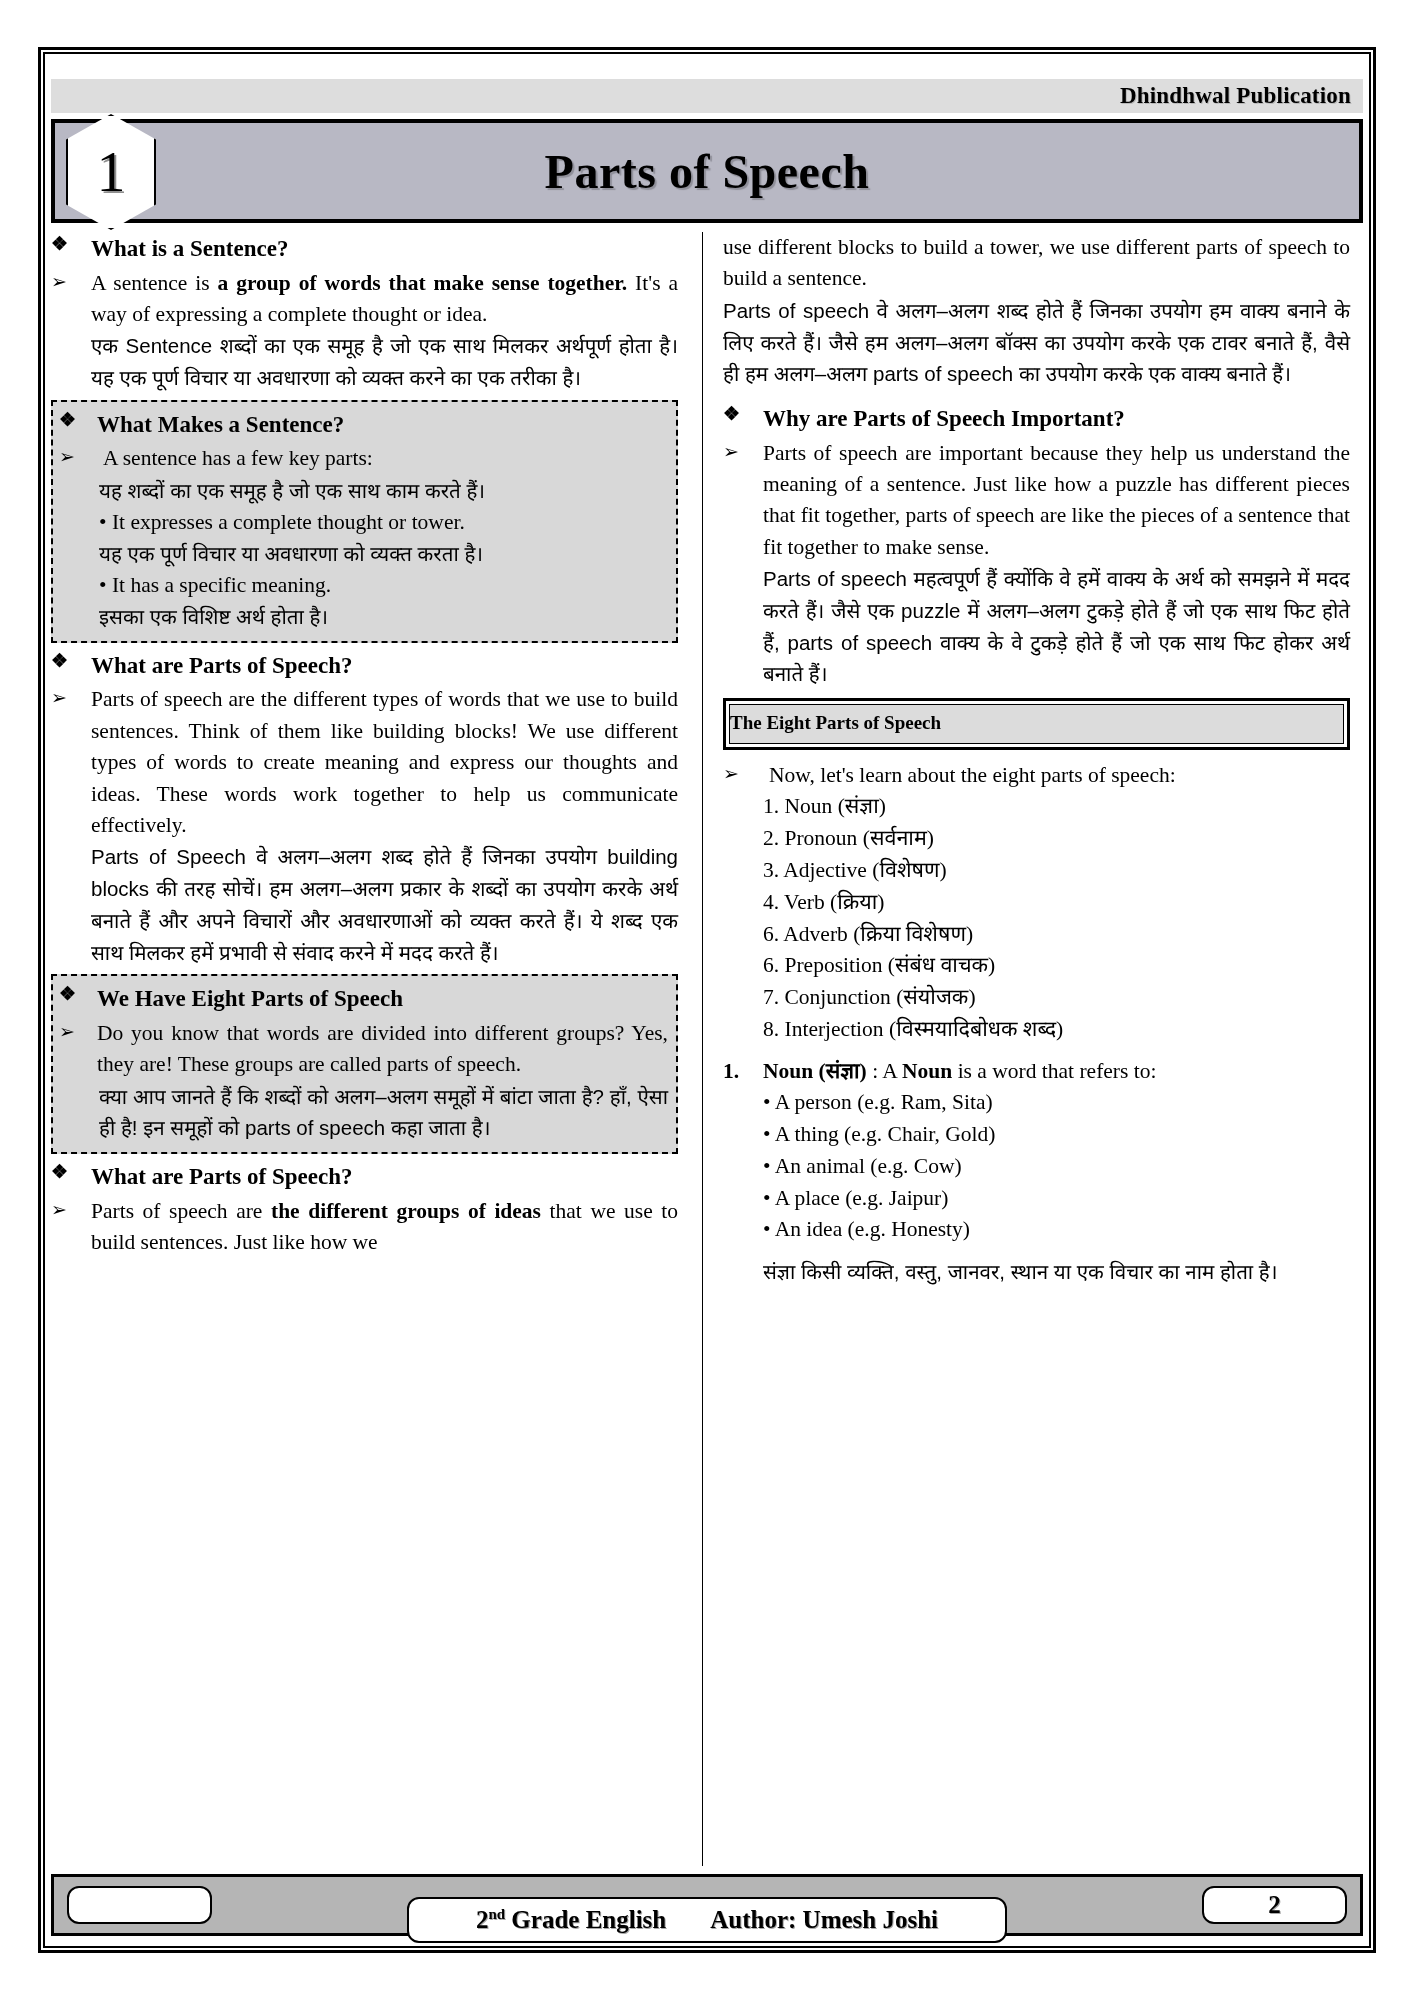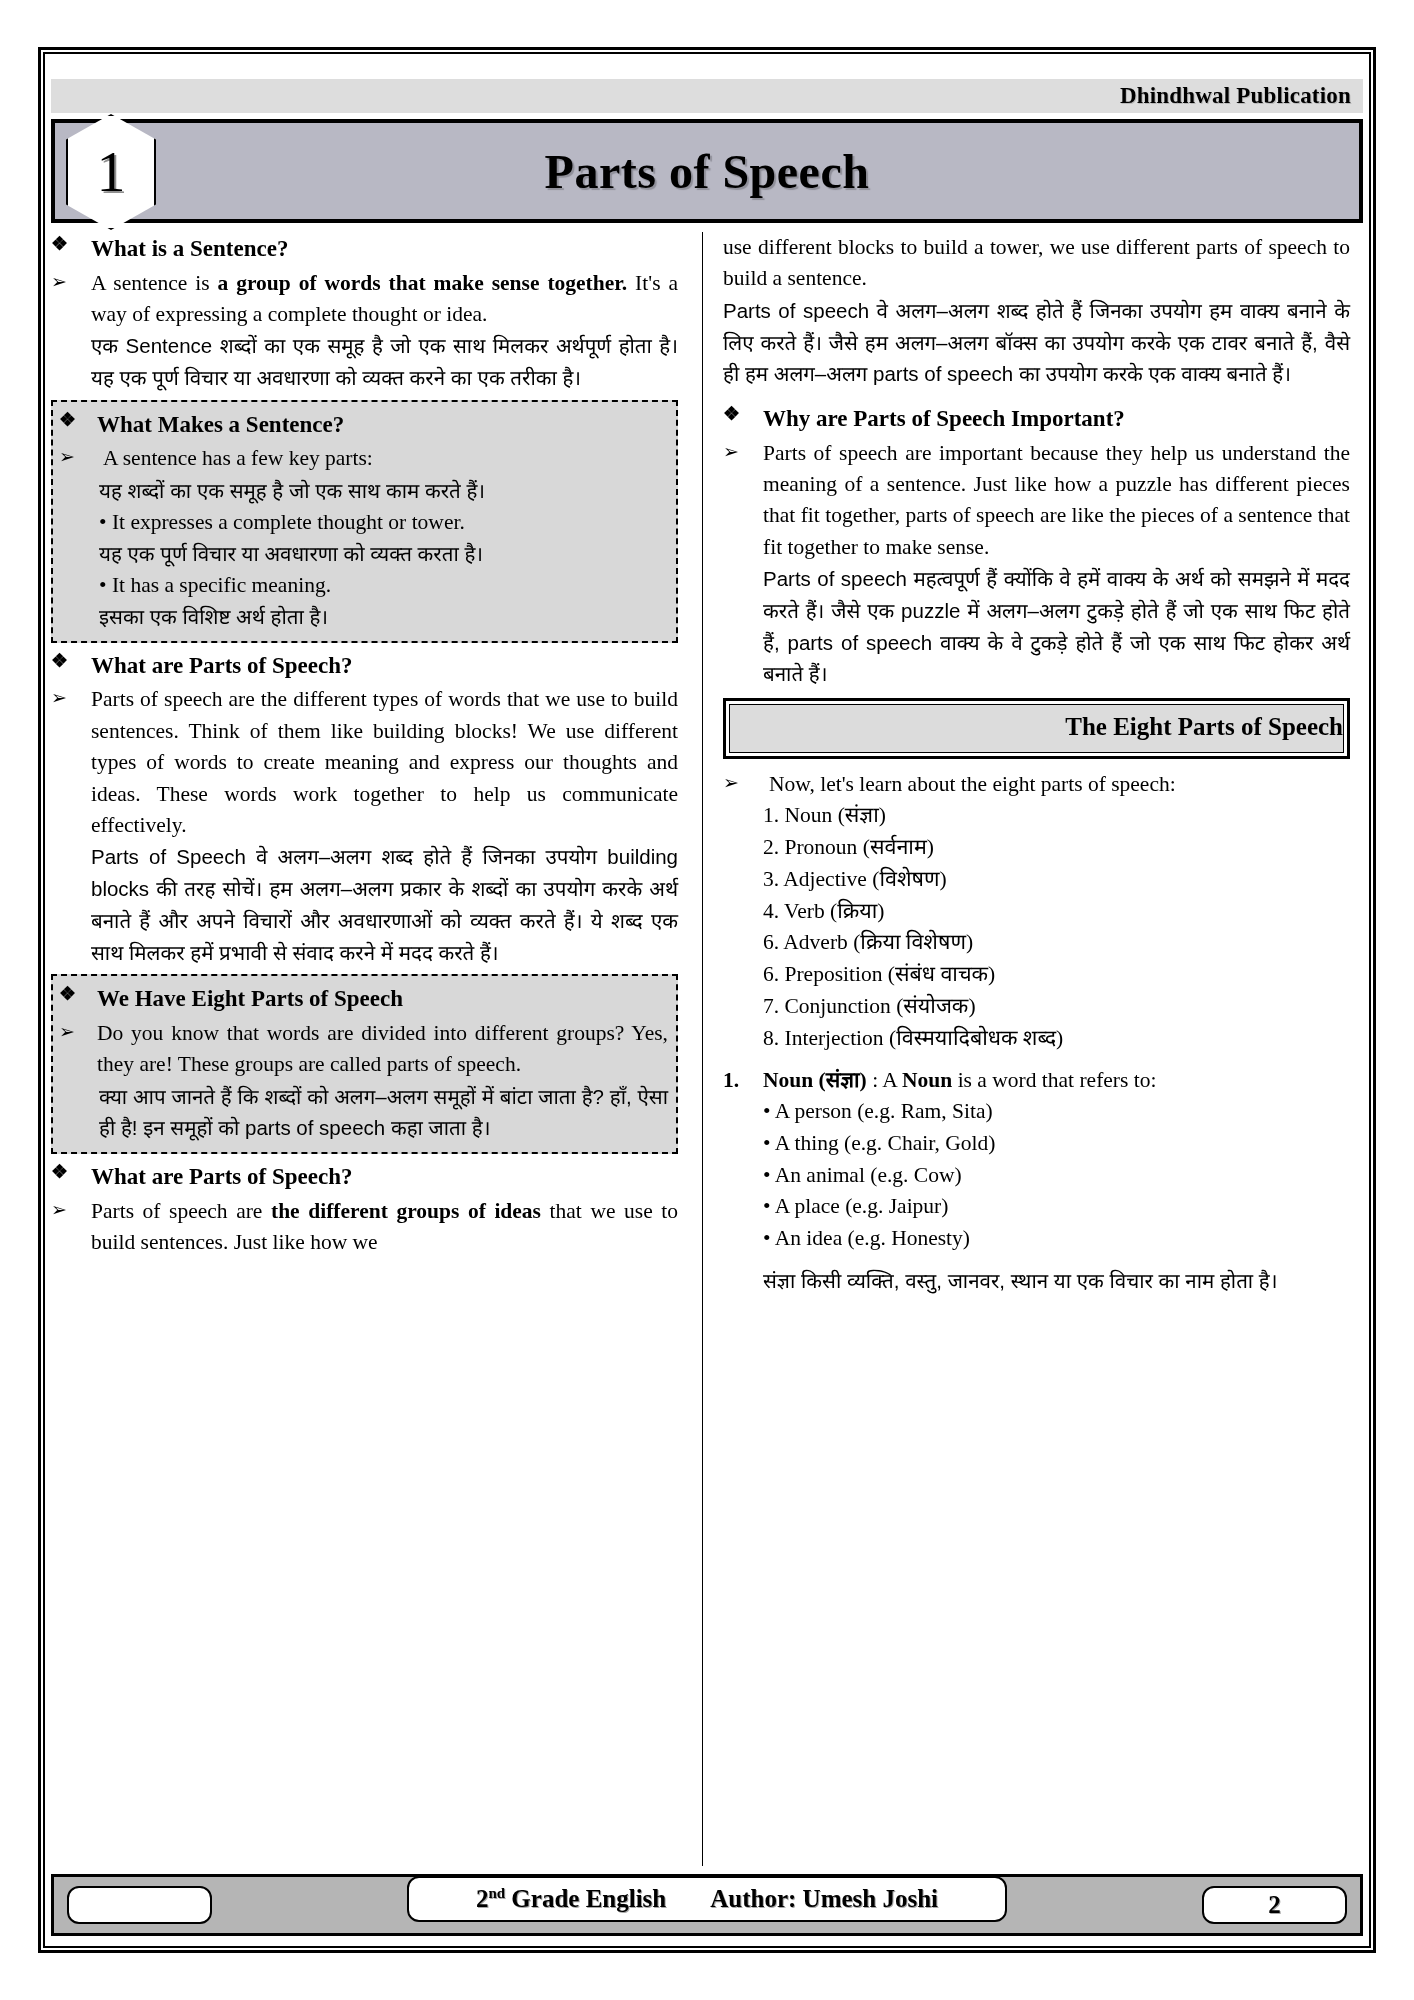--- a/index.html
+++ b/index.html
@@ -205,23 +205,23 @@
   .eight-box-outer {
     border: 3px solid #000;
     padding: 3px;
     background: #fff;
     box-sizing: border-box;
     margin: 8px 0 10px 0;
   }
   .eight-box-inner {
     border: 1px solid #000;
     background: #dcdcdc;
-    text-align: right;
-    font-weight: bold;
-    font-size: 25px;
+    text-align: left;
+    font-weight: bold;
+    font-size: 19px;
     padding: 4px 0 6px 0;
     box-sizing: border-box;
   }
 
   .numlist {
     margin-left: 40px;
   }
   .numlist .li {
     white-space: nowrap;
     line-height: 1.48;
@@ -271,21 +271,21 @@
   }
   .foot-left {
     left: 14px;
     top: 10px;
     width: 145px;
     height: 38px;
   }
   .foot-center {
     left: 50%;
     transform: translateX(-50%);
-    top: 0;
+    top: 21px;
     width: 600px;
     height: 46px;
     font-size: 25px;
     text-shadow: 1px 1px 0 #a8a8a8;
     gap: 44px;
   }
   .foot-center sup { font-size: 15px; vertical-align: super; }
   .foot-right {
     right: 14px;
     top: 10px;

